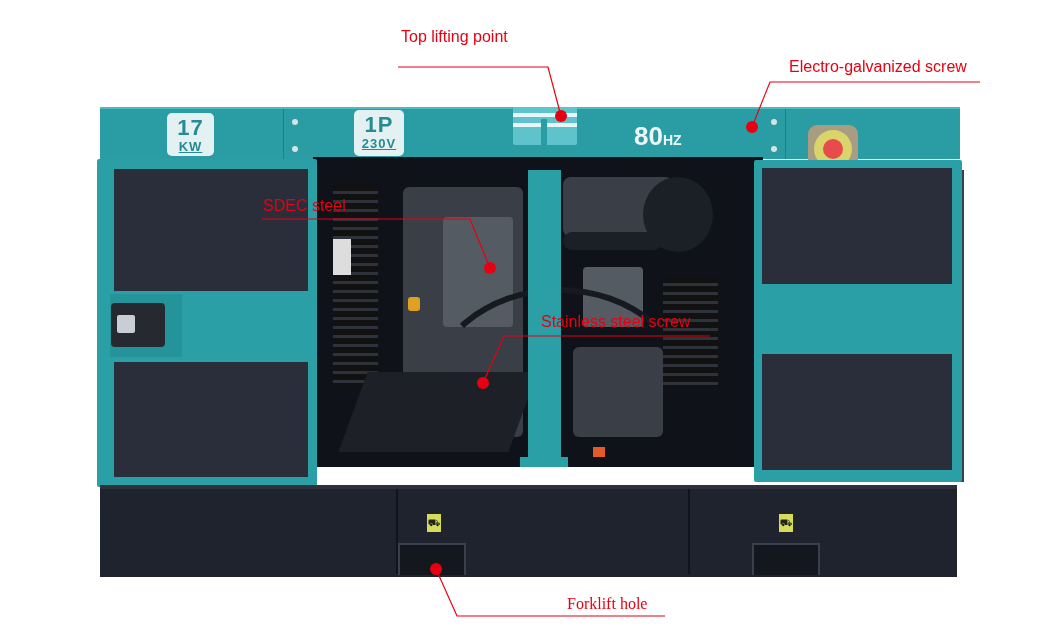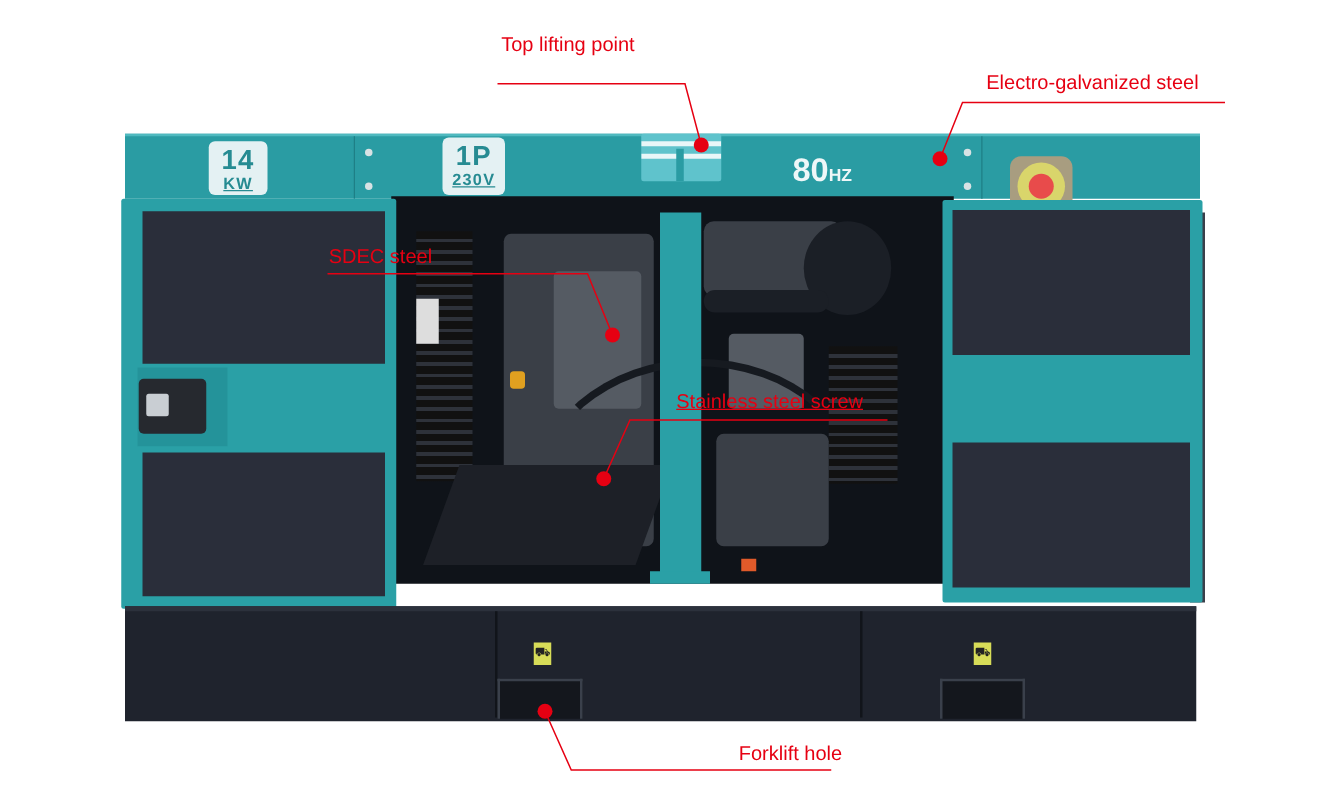--- a/index.html
+++ b/index.html
@@ -47,21 +47,21 @@
 
 <div class="abs roof"></div>
 <div class="abs roof-seg" style="left:283px;top:109px;"></div>
 <div class="abs roof-seg" style="left:785px;top:109px;"></div>
 <div class="abs bolt" style="left:292px;top:119px;"></div>
 <div class="abs bolt" style="left:292px;top:146px;"></div>
 <div class="abs bolt" style="left:771px;top:119px;"></div>
 <div class="abs bolt" style="left:771px;top:146px;"></div>
 
 <div class="abs badge" style="left:167px;top:113px;width:47px;height:43px;">
-  <span class="big">14</span>
+  <span class="big">17</span>
   <span class="small">KW</span>
 </div>
 <div class="abs badge" style="left:354px;top:110px;width:50px;height:46px;">
   <span class="big">1P</span>
   <span class="small">230V</span>
 </div>
 
 <div class="abs lift-slot">
   <div class="abs" style="left:0;top:6px;width:64px;height:4px;background:#e8f6f8;"></div>
   <div class="abs" style="left:0;top:16px;width:64px;height:4px;background:#e8f6f8;"></div>
@@ -132,16 +132,16 @@
   </g>
 </svg>
 
 <div class="abs dot" style="left:561px;top:116px;"></div>
 <div class="abs dot" style="left:752px;top:127px;"></div>
 <div class="abs dot" style="left:490px;top:268px;"></div>
 <div class="abs dot" style="left:483px;top:383px;"></div>
 <div class="abs dot" style="left:436px;top:569px;"></div>
 
 <div class="abs label" style="left:401px;top:28px;">Top lifting point</div>
-<div class="abs label" style="left:789px;top:58px;">Electro-galvanized steel</div>
+<div class="abs label" style="left:789px;top:58px;">Electro-galvanized screw</div>
 <div class="abs label" style="left:263px;top:197px;">SDEC steel</div>
-<div class="abs label" style="left:541px;top:313px;text-decoration:underline;">Stainless steel screw</div>
-<div class="abs label" style="left:591px;top:595px;">Forklift hole</div>
+<div class="abs label" style="left:541px;top:313px;">Stainless steel screw</div>
+<div class="abs label" style="left:567px;top:595px;font-family:Liberation Serif, serif;">Forklift hole</div>
 
 </body></html>

